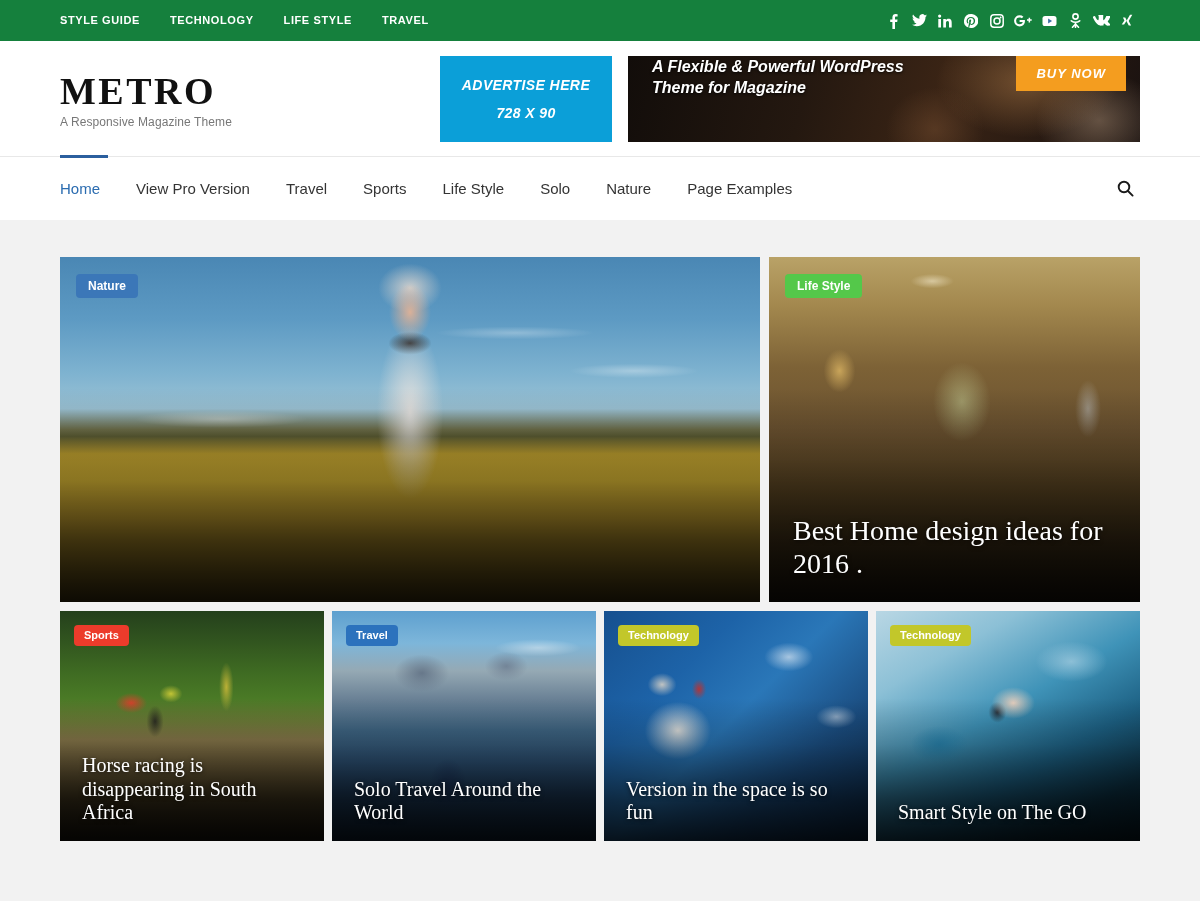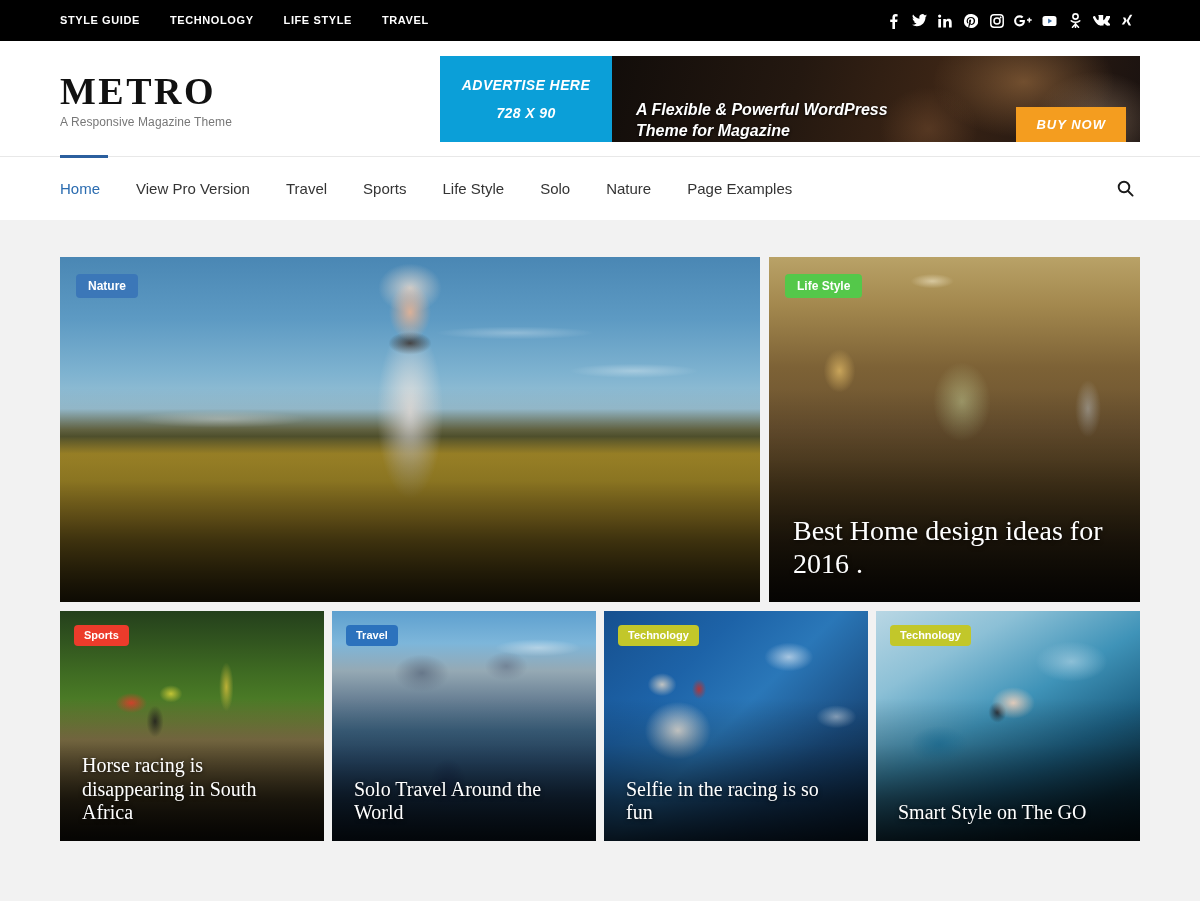--- a/index.html
+++ b/index.html
@@ -8,21 +8,21 @@
     width: 1200px;
     height: 917px;
     overflow: hidden;
     background: #ffffff;
     font-family: "Liberation Sans", sans-serif;
   }
 
   
   .topbar {
     height: 41px;
-    background: #000000;
+    background: #15803d;
     display: flex;
     align-items: center;
     justify-content: space-between;
     padding: 0 60px;
   }
   .topbar-nav { display: flex; align-items: center; gap: 0; }
   .topbar-nav a {
     color: #ffffff;
     font-size: 11px;
     font-weight: bold;
@@ -94,23 +94,24 @@
   .ad-left .l2 { font-size: 14px; margin-top: 12px; letter-spacing: 0.4px; }
   .ad-right {
     flex: 1;
     position: relative;
     background:
       radial-gradient(ellipse 130px 80px at 78% 30%, rgba(170,120,70,.55), rgba(0,0,0,0) 70%),
       radial-gradient(ellipse 90px 70px at 92% 75%, rgba(200,170,140,.40), rgba(0,0,0,0) 70%),
       radial-gradient(ellipse 70px 60px at 60% 85%, rgba(120,80,50,.45), rgba(0,0,0,0) 70%),
       linear-gradient(105deg, #120d0a 0%, #241810 35%, #3a2415 60%, #1a1210 100%);
     display: flex;
-    align-items: flex-end;
+    align-items: flex-start;
     justify-content: space-between;
     padding: 0 14px 0 24px;
+    margin-left: 16px;
   }
   .ad-copy {
     color: #ffffff;
     font-style: italic;
     font-weight: bold;
     font-size: 16px;
     line-height: 1.32;
     text-shadow: 0 1px 3px rgba(0,0,0,.85);
     max-width: 300px;
   }
@@ -444,21 +445,21 @@
         <div class="photo ph-travel"></div>
         <div class="shade"></div>
         <span class="badge" style="background:#2c72bd">Travel</span>
         <h3 class="card-title">Solo Travel Around the World</h3>
       </article>
 
       <article class="card card-sm">
         <div class="photo ph-space"></div>
         <div class="shade"></div>
         <span class="badge" style="background:#c2c72a">Technology</span>
-        <h3 class="card-title">Selfie in the racing is so fun</h3>
+        <h3 class="card-title">Version in the space is so fun</h3>
       </article>
 
       <article class="card card-sm">
         <div class="photo ph-watch"></div>
         <div class="shade"></div>
         <span class="badge" style="background:#c2c72a">Technology</span>
         <h3 class="card-title">Smart Style on The GO</h3>
       </article>
     </div>
 

